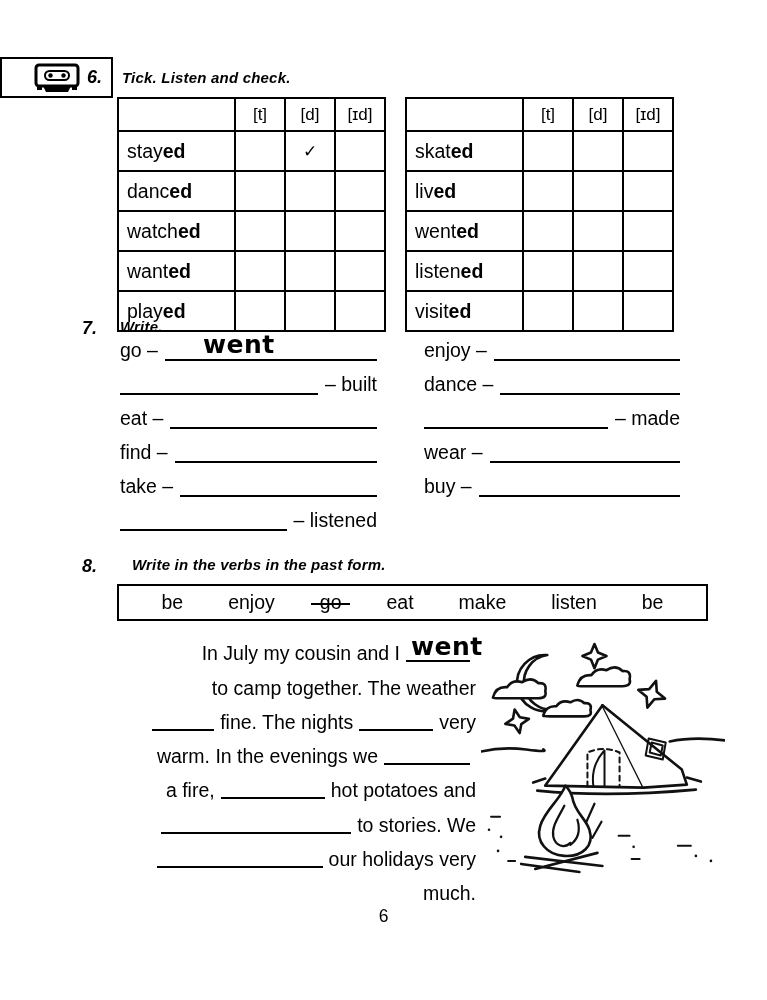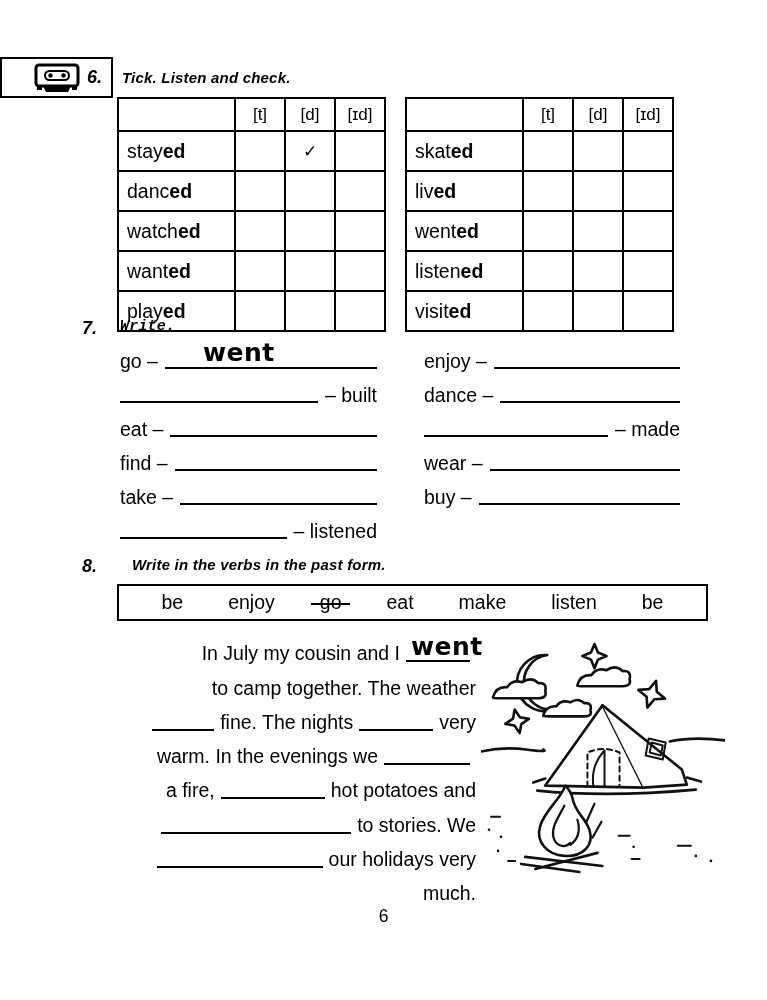--- a/index.html
+++ b/index.html
@@ -26,25 +26,25 @@
   .ed-table.right { left:405px; }
   .ed-table th, .ed-table td { border:2px solid #000; }
   .ed-table th { height:33px; font-weight:normal; font-size:19px; text-align:center; }
   .ed-table td { height:40px; }
   .ed-table .word { width:117px; font-size:19.5px; padding-left:8px; text-align:left; }
   .ed-table .tick { width:50px; text-align:center; font-size:17px; }
   .ed-table b { font-weight:bold; }
 
   
   .ex7-num   { position:absolute; left:82px;  top:318px; }
-  .ex7-title { position:absolute; left:120px; top:318px;font-family:Liberation Mono, monospace; }
+  .ex7-title { position:absolute; left:120px; top:318px; }
   .pair-col { position:absolute; top:339px; display:flex; flex-direction:column; }
   .pair-col.left  { left:120px; width:257px; }
   .pair-col.right { left:424px; width:256px; }
-  .pair-line { display:flex; align-items:flex-end; height:34px; font-size:19.5px; white-space:pre; }
+  .pair-line { display:flex; height:34px; font-size:19.5px; white-space:pre; }
   .pair-line .pre  { margin-right:7px; }
   .pair-line .post { margin-left:7px; }
   .pair-line .pre:empty, .pair-line .post:empty { margin:0; }
   .blank { flex:1; border-bottom:2px solid #000; position:relative; margin-bottom:4px; height:22px; }
   .answer {
     position:absolute; left:18%; bottom:0; white-space:nowrap;
     font-family:"DejaVu Sans", sans-serif; font-weight:bold; font-size:25px; letter-spacing:.4px;
   }
 
   

